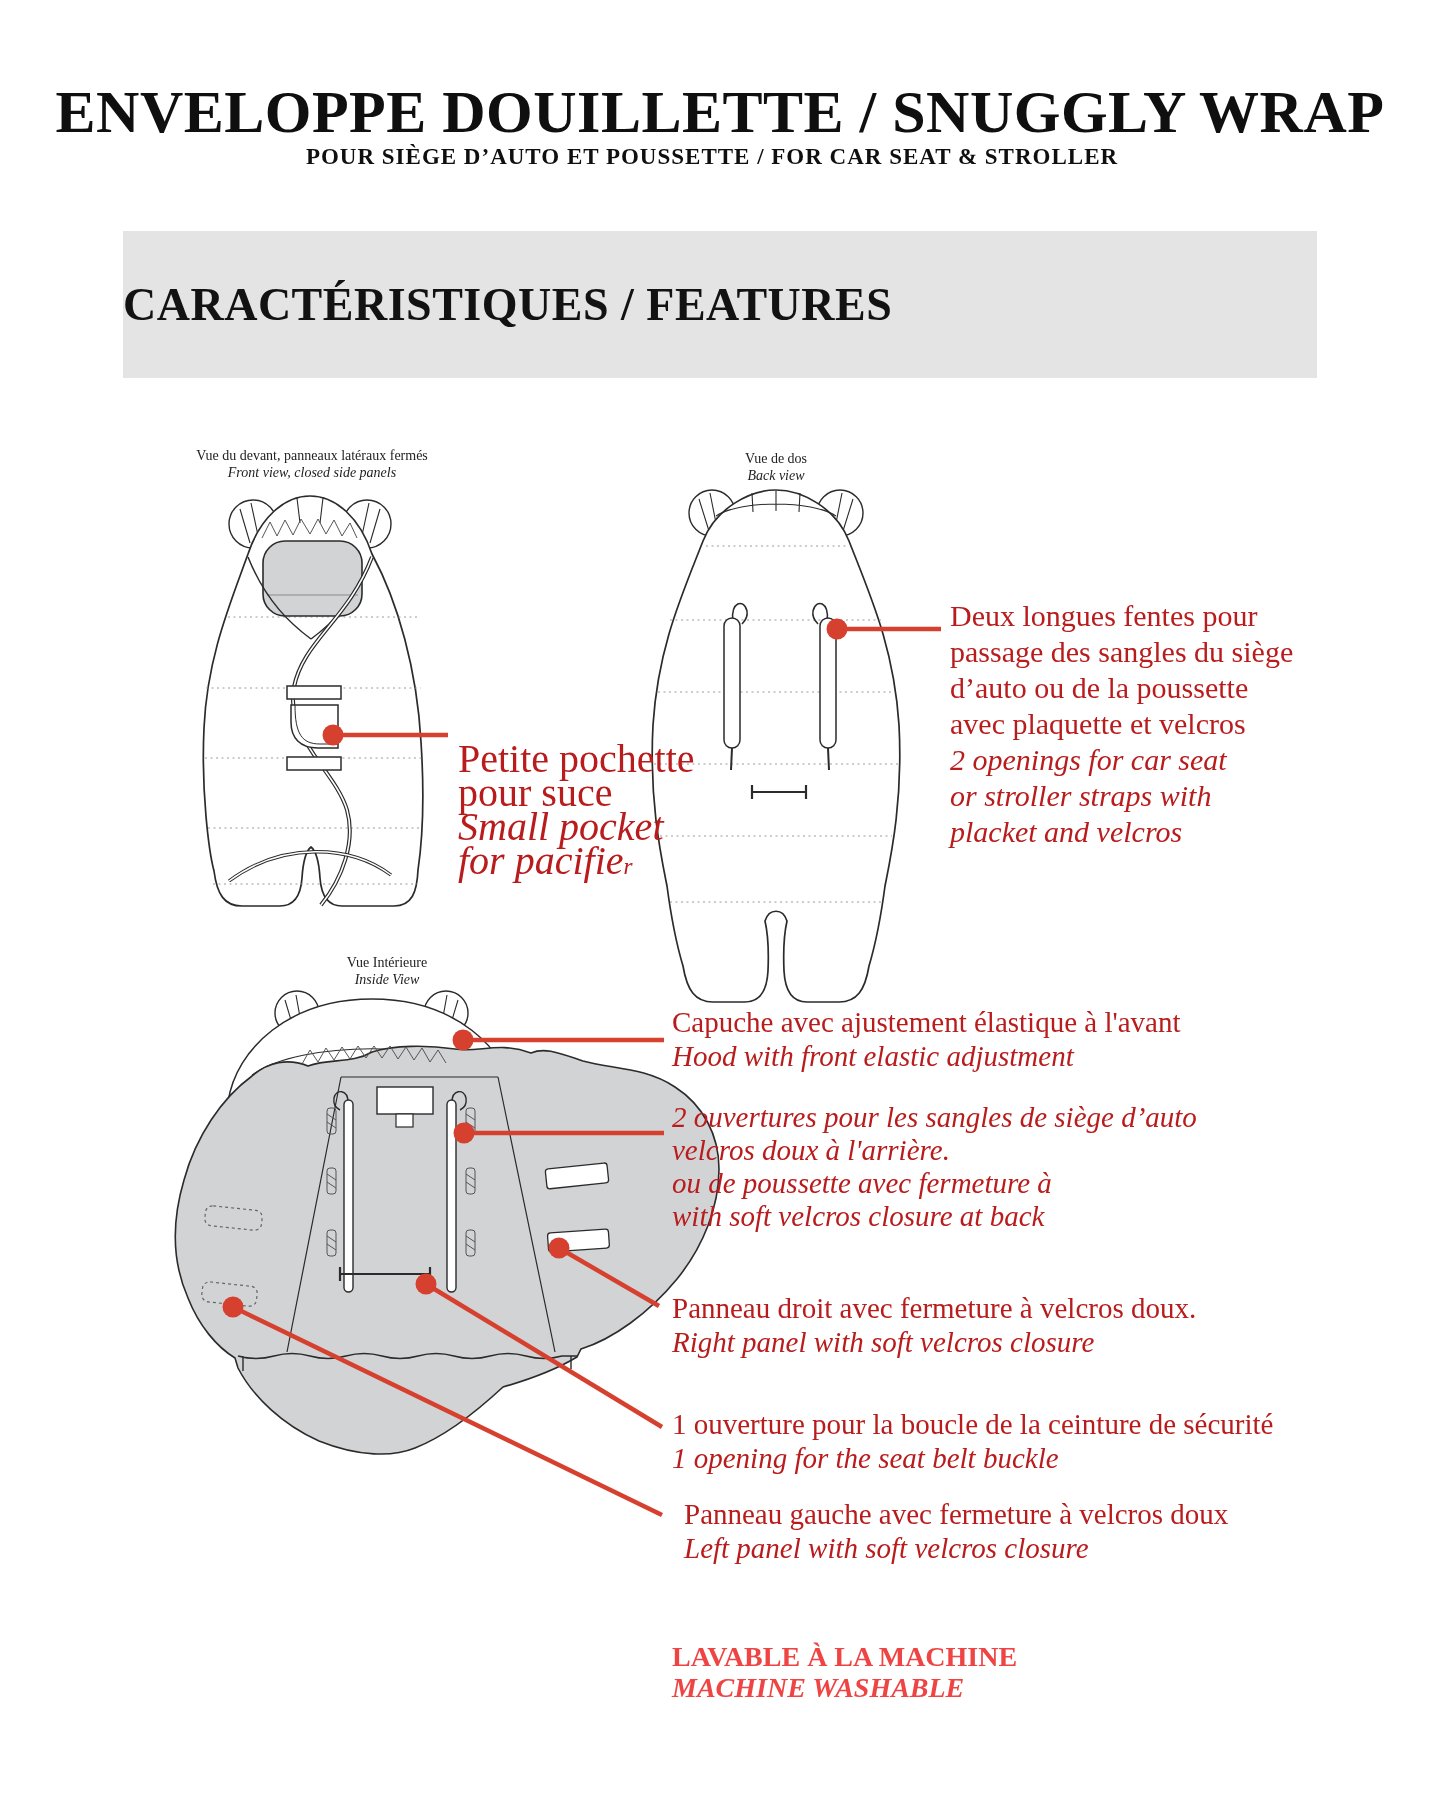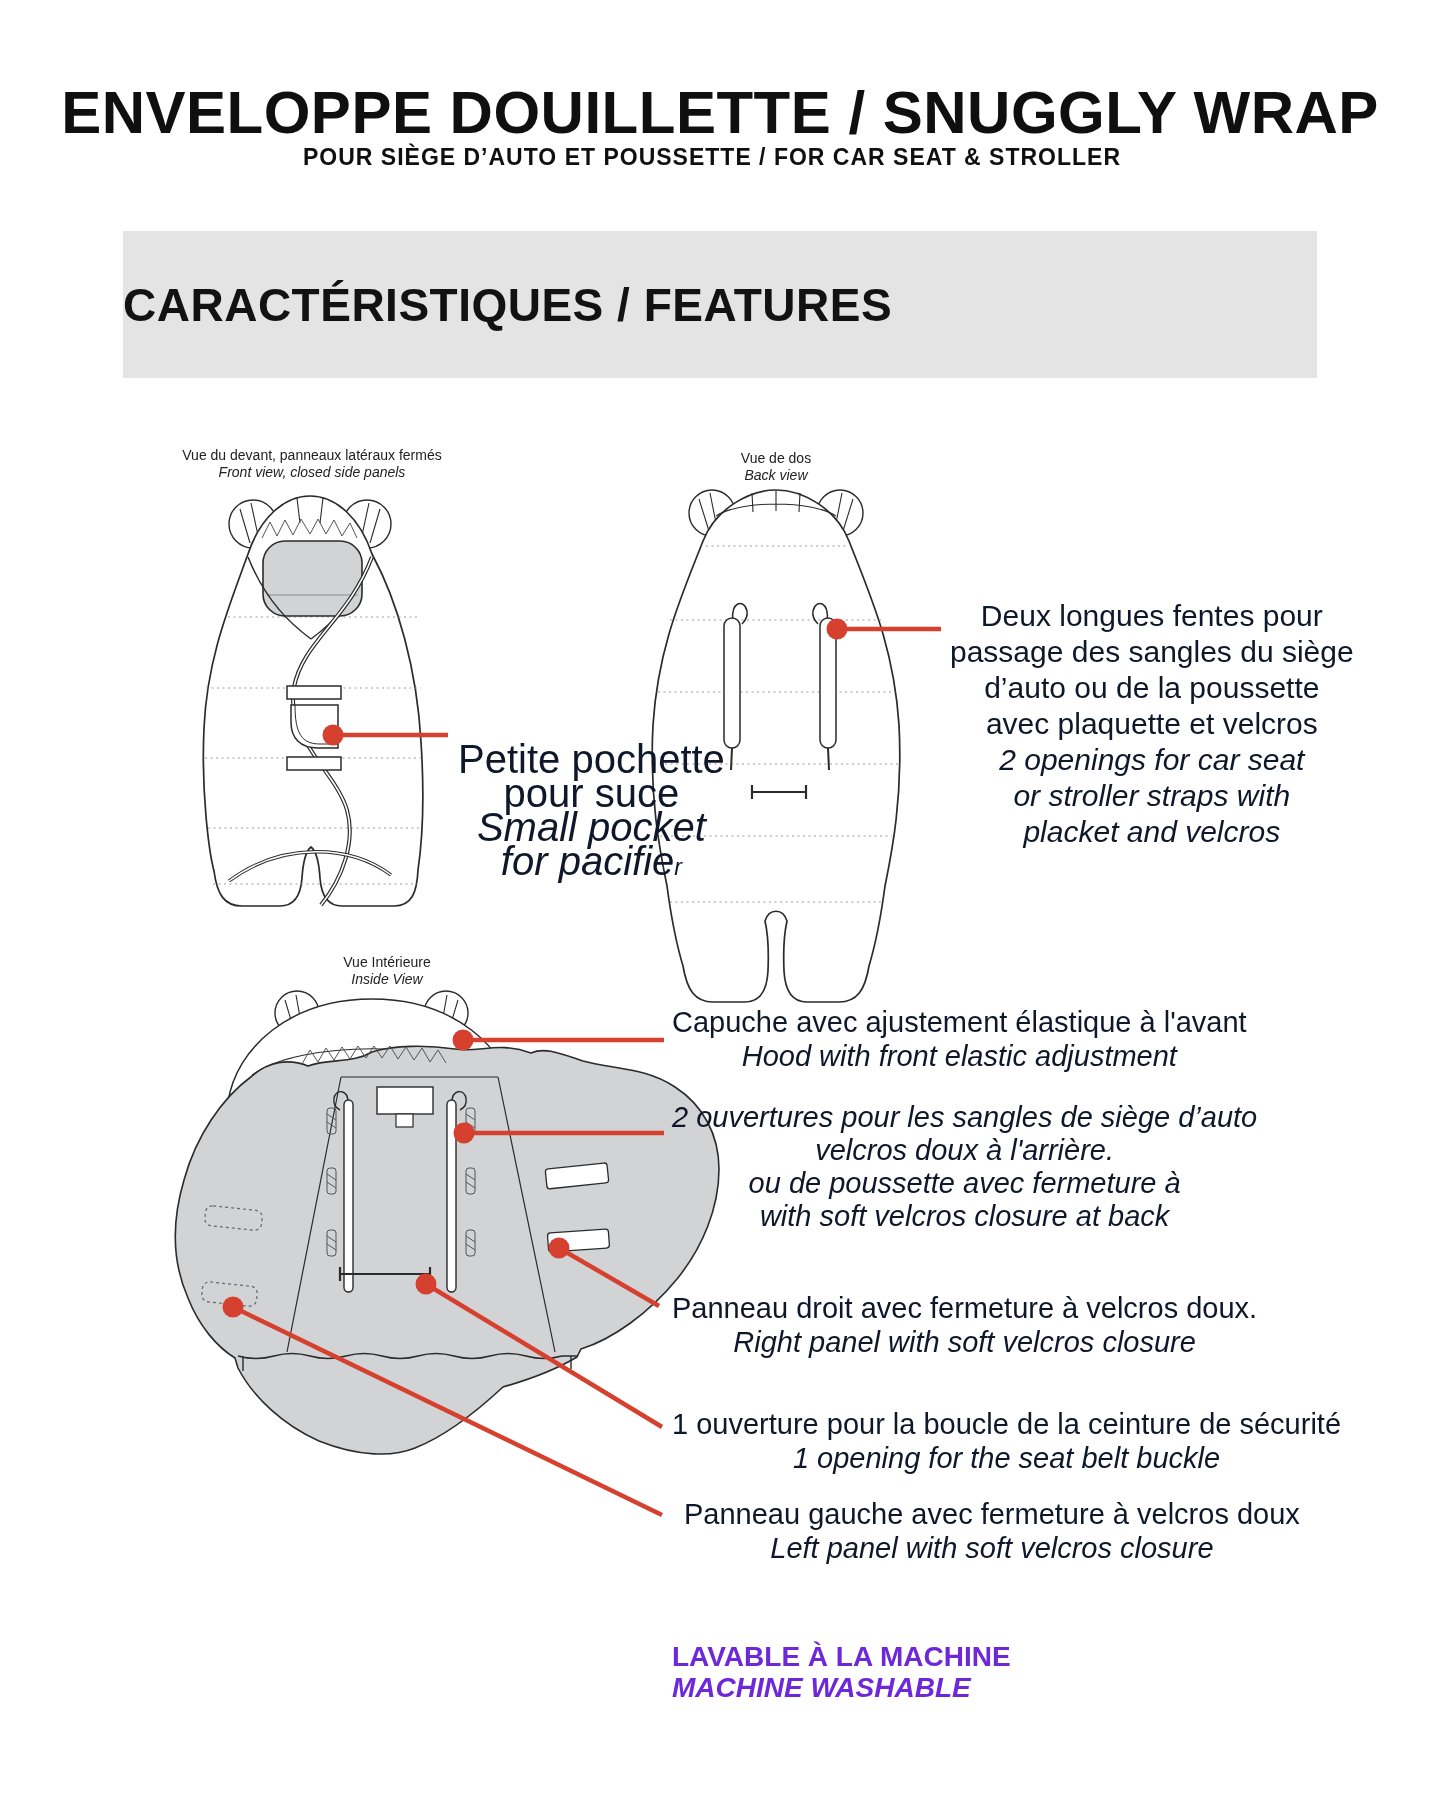--- a/index.html
+++ b/index.html
@@ -1,46 +1,46 @@
 <!DOCTYPE html>
 <html><head>
 <meta charset="utf-8">
 <style>
   html,body { margin:0; padding:0; background:#ffffff; }
   .page {
     position:relative; width:1440px; height:1800px; background:#ffffff;
-    font-family:Liberation Sans, sans-serif; color:#141414; overflow:hidden;
+    font-family:Liberation Serif, serif; color:#141414; overflow:hidden;
   }
   .page-title {
     position:absolute; left:0; right:0; top:78px; margin:0;
     text-align:center; font-size:60px; font-weight:700; letter-spacing:0.5px; color:#0f0f0f;
   }
   .page-subtitle {
     position:absolute; left:0; right:16px; top:144px;
     text-align:center; font-size:23px; font-weight:700; letter-spacing:1px; color:#0f0f0f;
   }
   .banner {
     position:absolute; left:123px; top:231px; width:1194px; height:147px;
     background:#e4e4e5; display:flex; align-items:center; 
   }
   .banner-heading { font-size:46px; font-weight:700; letter-spacing:0.5px; color:#121212; }
   .caption { position:absolute; text-align:center; font-size:14px; line-height:17px; color:#222; }
   .caption .en { font-style:italic; }
-  .ann { position:absolute; color:#0f172a;text-align:center; }
+  .ann { position:absolute; color:#b91c1c; }
   .ann div { white-space:nowrap; }
   .it { font-style:italic; }
   .ann-pocket { left:458px; top:742px; font-size:40px; line-height:34px; }
   .ann-back-straps { left:950px; top:598px; font-size:30px; line-height:36px; }
   .ann-hood { left:672px; top:1005px; font-size:29px; line-height:34px; }
   .ann-inside-straps { left:672px; top:1101px; font-size:29px; line-height:33px; font-style:italic; }
   .ann-right-panel { left:672px; top:1291px; font-size:29px; line-height:34px; }
   .ann-buckle { left:672px; top:1407px; font-size:29px; line-height:34px; }
   .ann-left-panel { left:672px; top:1497px; font-size:29px; line-height:34px;margin-left:12px; }
   .tiny-r { font-size:58%; }
-  .footer-note { position:absolute; left:672px; top:1641px; font-size:28px; line-height:31px; font-weight:700; color:#6d28d9; }
+  .footer-note { position:absolute; left:672px; top:1641px; font-size:28px; line-height:31px; font-weight:700; color:#ef4444; }
   .footer-note .en { font-style:italic; }
   svg.art { position:absolute; left:0; top:0; }
 </style>
 </head>
 <body>
 
 <div class="page">
 
   <h1 class="page-title">ENVELOPPE DOUILLETTE / SNUGGLY WRAP</h1>
   <div class="page-subtitle">POUR SIÈGE D’AUTO ET POUSSETTE / FOR CAR SEAT &amp; STROLLER</div>

